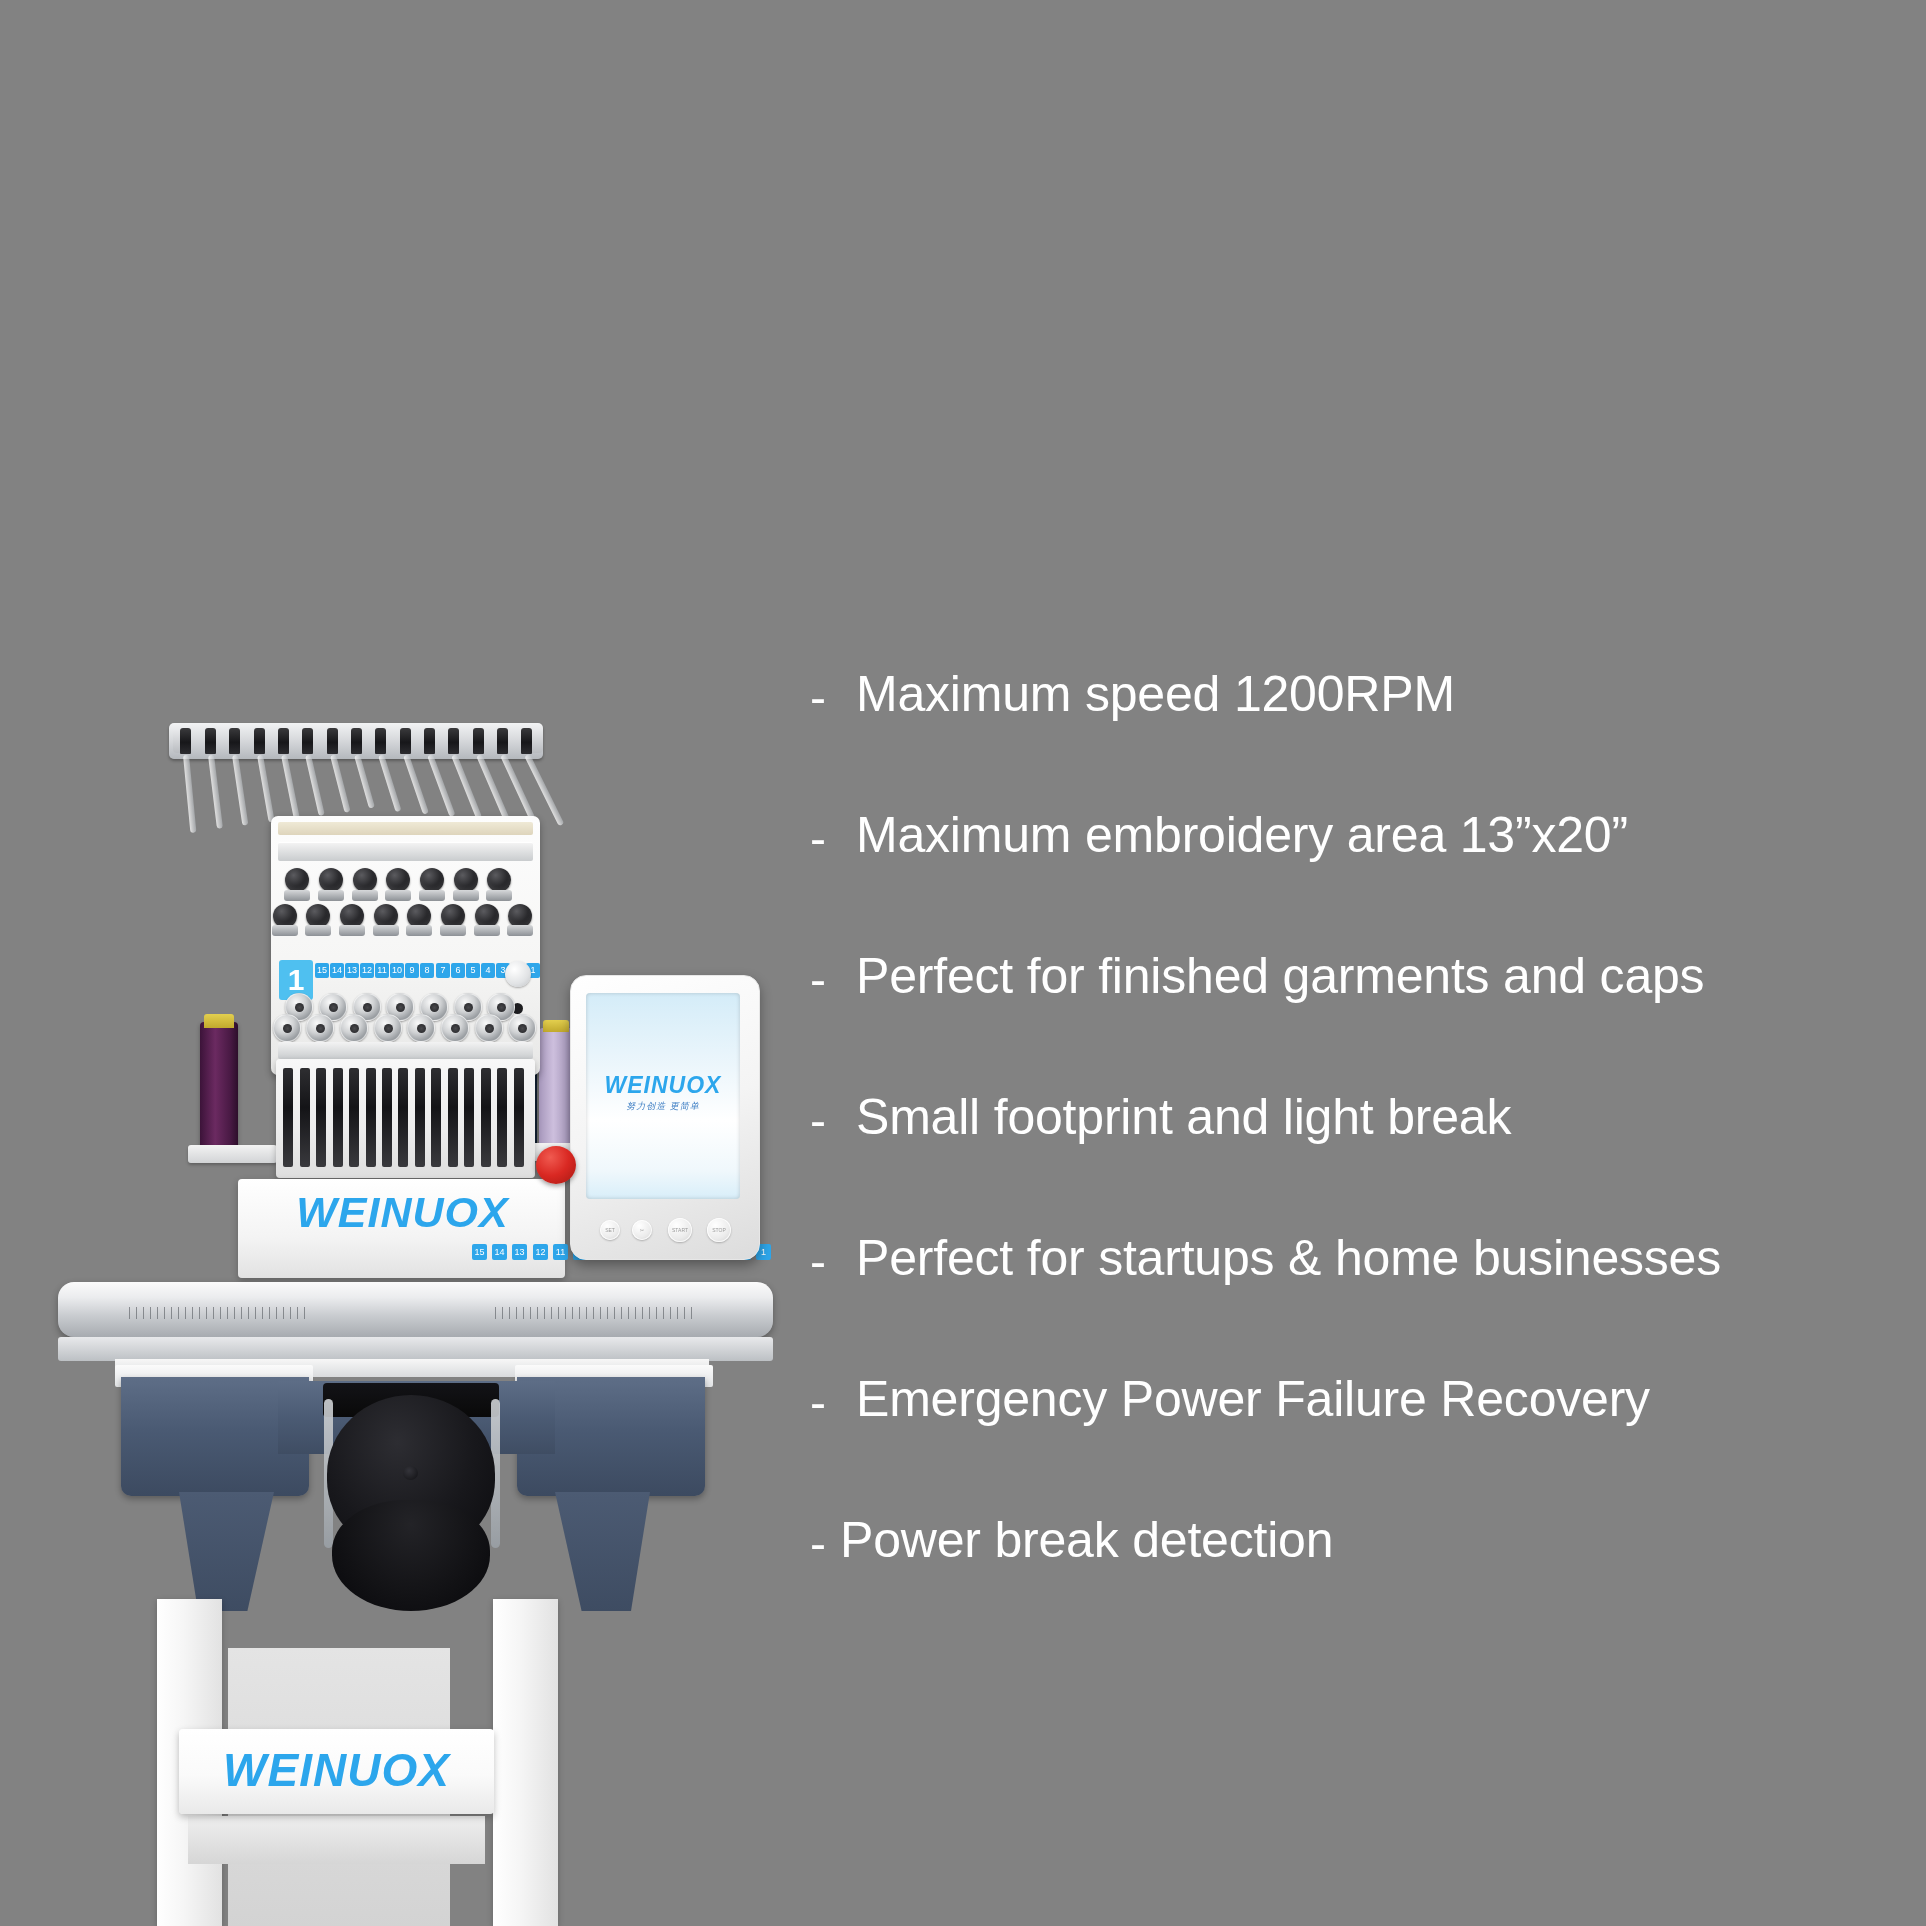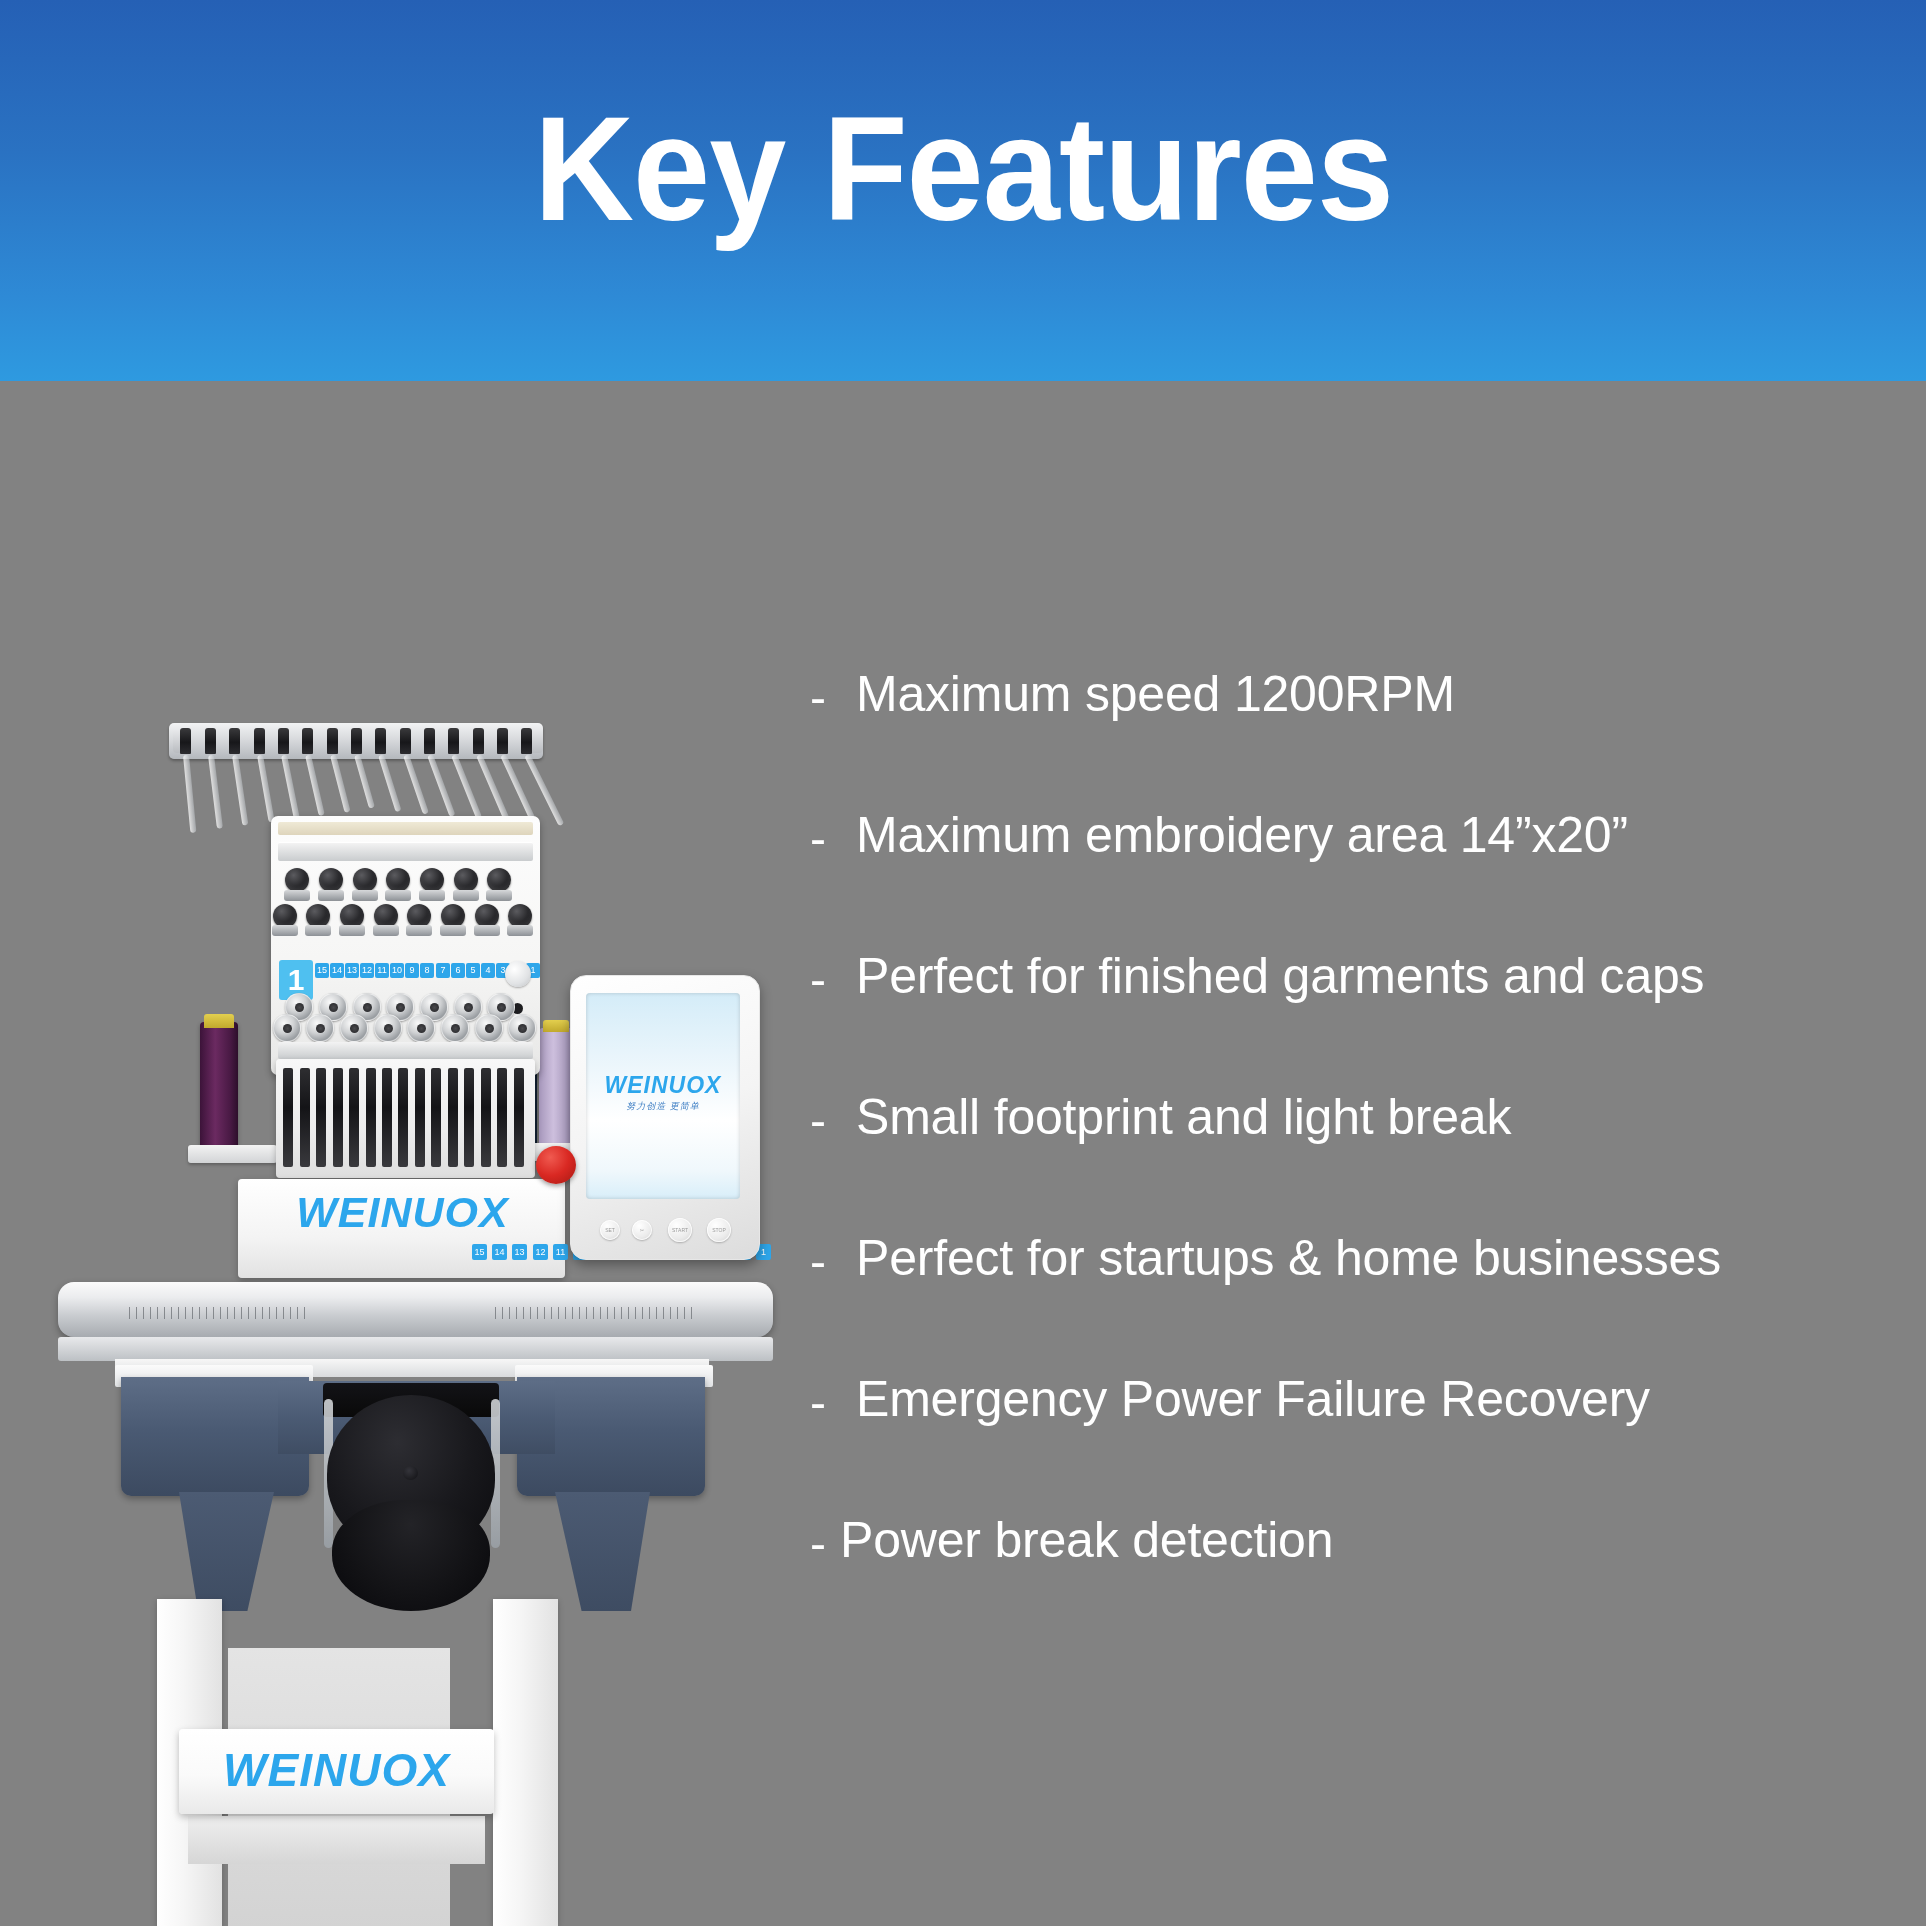--- a/index.html
+++ b/index.html
@@ -333,23 +333,20 @@
   .stand-back{
     left:198px;top:1287px;width:222px;height:297px;
     background:linear-gradient(180deg,#e4e4e4,#d2d2d2);
   }
 </style>
 </head>
 <body>
 
 <div class="page">
 
-  <div class="header">
-    <div class="header-title">Key Features</div>
-  </div>
 
   <div class="body-area">
 
     <div class="machine">
 
       <div class="mpart rail"></div>
       <div class="mpart rail-cap" style="left:143px;"></div>
       <div class="mpart rail-cap" style="left:497px;"></div>
       <div id="guide-posts">
           <div class="mpart guide-post" style="left:150px;"></div>
@@ -558,21 +555,21 @@
 
     </div>
 
     <div class="features">
       <div class="feature-row">
         <span class="feature-dash">-</span>
         <span class="feature-text">Maximum speed 1200RPM</span>
       </div>
       <div class="feature-row">
         <span class="feature-dash">-</span>
-        <span class="feature-text">Maximum embroidery area 14”x20”</span>
+        <span class="feature-text">Maximum embroidery area 13”x20”</span>
       </div>
       <div class="feature-row">
         <span class="feature-dash">-</span>
         <span class="feature-text">Perfect for finished garments and caps</span>
       </div>
       <div class="feature-row">
         <span class="feature-dash">-</span>
         <span class="feature-text">Small footprint and light break</span>
       </div>
       <div class="feature-row">

